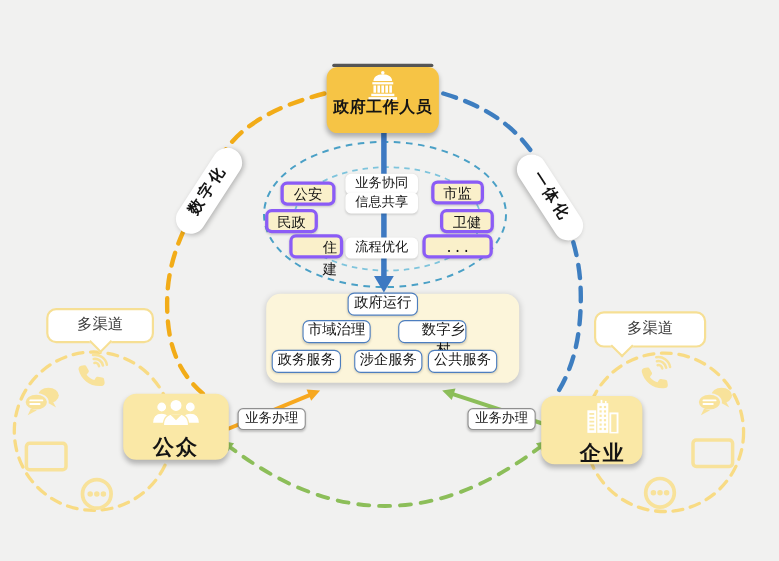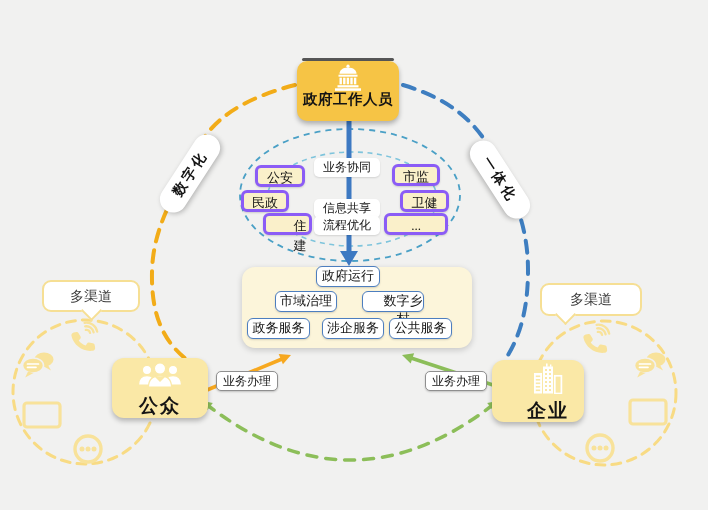--- a/index.html
+++ b/index.html
@@ -1,18 +1,18 @@
 <!DOCTYPE html>
 <html><head>
 <meta charset="utf-8">
 <style>
   html,body{margin:0;padding:0;background:#e9e9e9;}
   .stage{
     position:relative;width:708px;height:510px;background:#F1F1F0;overflow:hidden;
-    font-family:Liberation Serif, serif;color:#141414;
+    font-family:Liberation Mono, monospace;color:#141414;
   }
   .stage svg.base{position:absolute;left:0;top:0;z-index:1;}
   .abs{position:absolute;box-sizing:border-box;}
 
   
   .top-node{
     left:297px;top:61px;width:102px;height:60px;background:#F6C445;border-radius:10px;
     box-shadow:0 3px 5px rgba(0,0,0,.28);z-index:3;text-align:center;padding-top:3px;
   }
   .top-node .cap{display:block;margin:0 auto;}
@@ -171,21 +171,21 @@
   <div class="abs pill" style="left:456px;top:166px;transform:rotate(57deg);">一体化</div>
 
   <div class="abs chip" style="left:255px;top:165px;width:50px;">公安</div>
   <div class="abs chip" style="left:241px;top:190px;width:48px;">民政</div>
   <div class="abs chip" style="left:263px;top:213px;width:49px;padding-left:25px;">住建</div>
   <div class="abs chip" style="left:392px;top:164px;width:48px;">市监</div>
   <div class="abs chip" style="left:400px;top:190px;width:49px;">卫健</div>
   <div class="abs chip" style="left:384px;top:213px;width:64px;">...</div>
 
   <div class="abs proc" style="top:158px;">业务协同</div>
-  <div class="abs proc" style="top:199px;">信息共享</div>
+  <div class="abs proc" style="top:175px;">信息共享</div>
   <div class="abs proc" style="top:216px;">流程优化</div>
 
   <div class="abs panel"></div>
   <div class="abs pbox" style="left:316px;top:266px;width:64px;">政府运行</div>
   <div class="abs pbox" style="left:275px;top:291px;width:62px;">市域治理</div>
   <div class="abs pbox" style="left:362px;top:291px;width:62px;padding-left:20px;">数字乡村</div>
   <div class="abs pbox" style="left:247px;top:318px;width:63px;">政务服务</div>
   <div class="abs pbox" style="left:322px;top:318px;width:62px;">涉企服务</div>
   <div class="abs pbox" style="left:389px;top:318px;width:63px;">公共服务</div>
 

